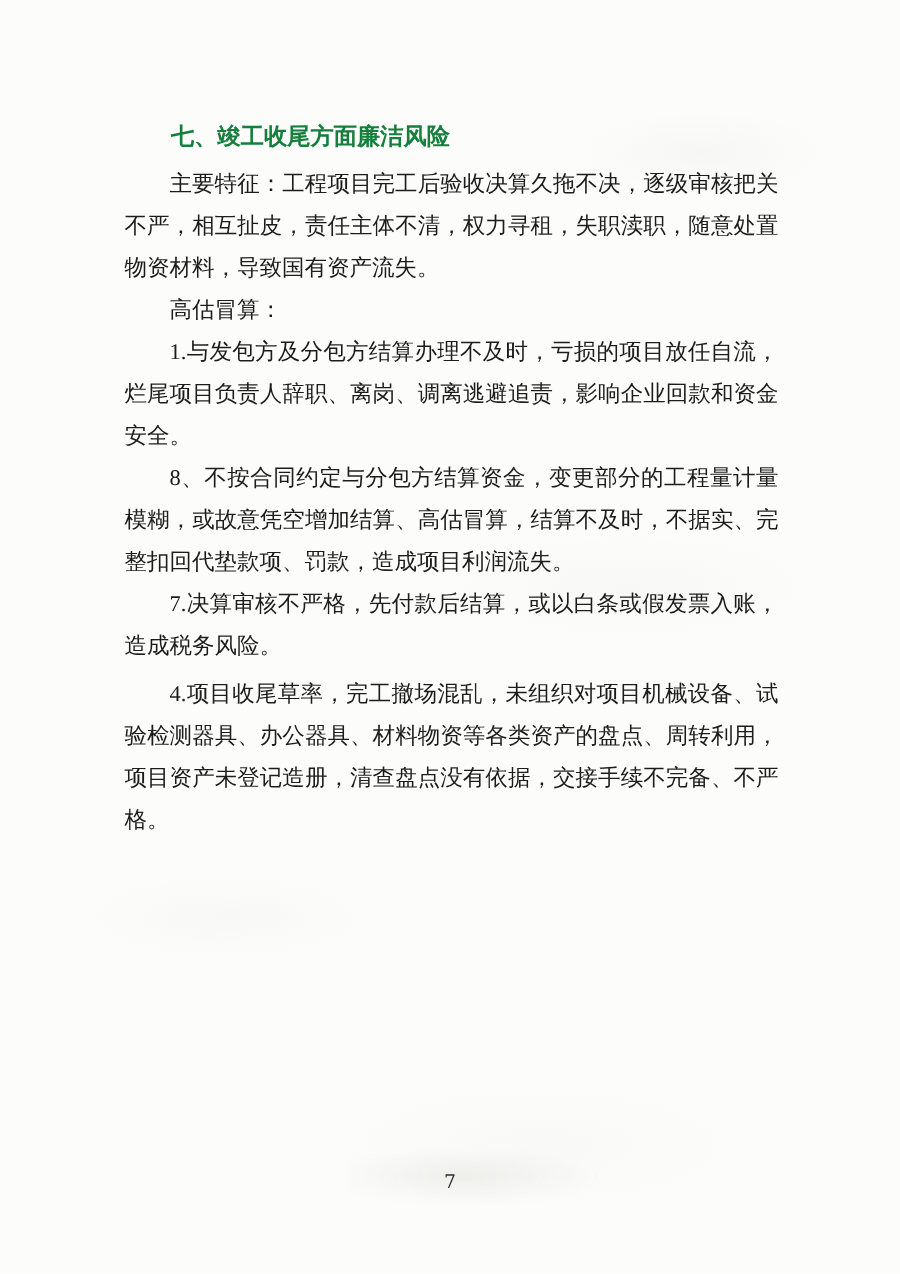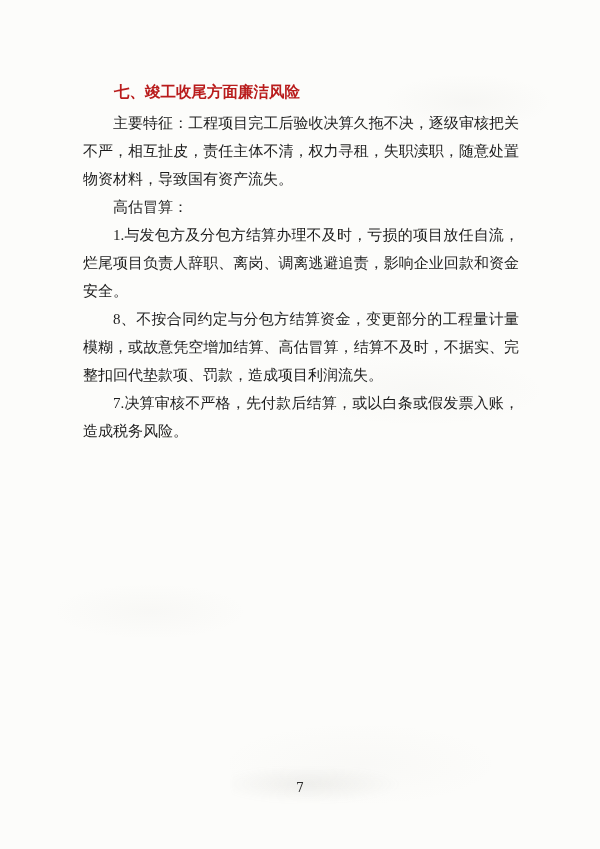--- a/index.html
+++ b/index.html
@@ -35,21 +35,21 @@
     font-size: 15px;
     line-height: 28px;
     text-align: justify;
     text-justify: inter-character;
   }
   .section { margin: 0; padding: 0; }
   .heading {
     font-family: "Liberation Sans", "DejaVu Sans", sans-serif;
     font-size: 15.5px;
     font-weight: 700;
-    color: #b91c1c;
+    color: #15803d;
     text-indent: 2em;
     margin: 0 0 3px 0;
     line-height: 28px;
     text-align: left;
   }
   .para {
     margin: 0;
     text-indent: 2em;
     font-family: Liberation Serif, serif;
   }
@@ -84,17 +84,18 @@
 <div class="doc-page">
   <div class="noise-overlay"></div>
   <div class="doc-body">
       <section class="section section-0">
         <h2 class="heading">七、竣工收尾方面廉洁风险</h2>
         <p class="para">主要特征：工程项目完工后验收决算久拖不决，逐级审核把关不严，相互扯皮，责任主体不清，权力寻租，失职渎职，随意处置物资材料，导致国有资产流失。</p>
         <p class="para">高估冒算：</p>
         <p class="para">1.与发包方及分包方结算办理不及时，亏损的项目放任自流，烂尾项目负责人辞职、离岗、调离逃避追责，影响企业回款和资金安全。</p>
         <p class="para">8、不按合同约定与分包方结算资金，变更部分的工程量计量模糊，或故意凭空增加结算、高估冒算，结算不及时，不据实、完整扣回代垫款项、罚款，造成项目利润流失。</p>
         <p class="para">7.决算审核不严格，先付款后结算，或以白条或假发票入账，造成税务风险。</p>
+        <p class="para">4.项目收尾草率，完工撤场混乱，未组织对项目机械设备、试验检测器具、办公器具、材料物资等各类资产的盘点、周转利用，项目资产未登记造册，清查盘点没有依据，交接手续不完备、不严格。</p>
       </section>
     </div>
   <div class="scan-smudge"></div>
   <div class="page-number">7</div>
 </div>
 
 </body></html>

